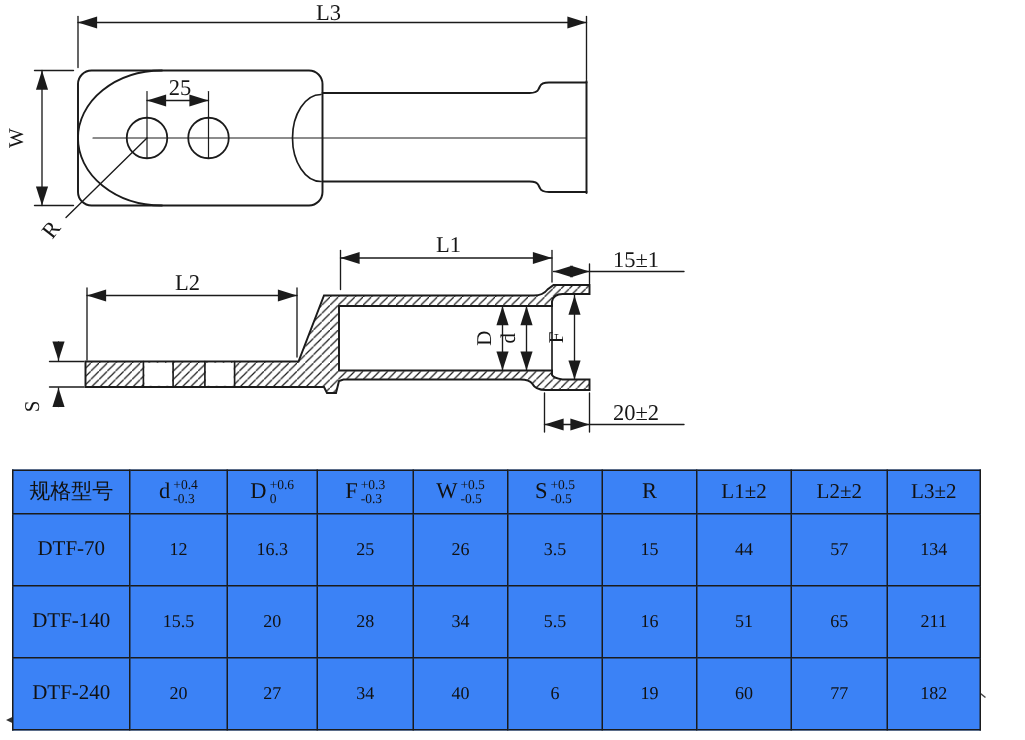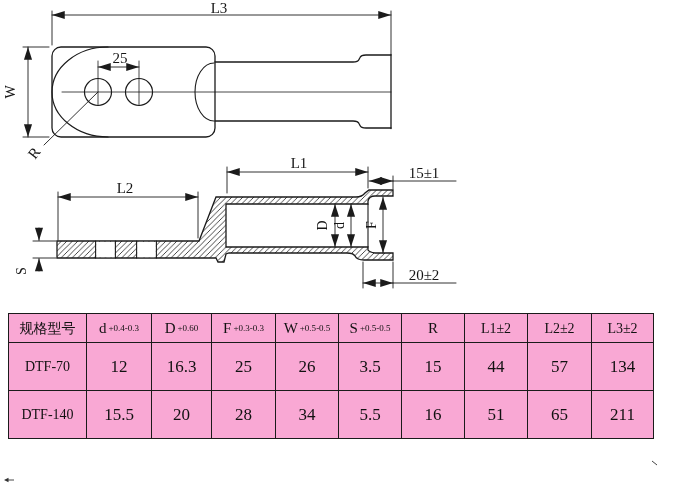--- a/index.html
+++ b/index.html
@@ -5,32 +5,32 @@
   html,body{margin:0;padding:0;background:#fff;}
   .sheet{position:relative;width:683px;height:493px;background:#ffffff;overflow:hidden;
          font-family:"Liberation Serif","DejaVu Serif",serif;}
   .sheet svg{position:absolute;left:0;top:0;}
   svg text{fill:#161616;font-family:"Liberation Serif","DejaVu Serif",serif;}
   .lab{font-size:15px;}
   .lab14{font-size:14px;}
 
   
   table.spec{position:absolute;left:8px;top:313px;border-collapse:collapse;table-layout:fixed;
-             color:#111;background:#f9a8d4;}
+             color:#111;background:#3b82f6;}
   table.spec th,table.spec td{border:1.4px solid #1b1b1b;text-align:center;vertical-align:middle;
              padding:0;font-weight:normal;overflow:hidden;}
   table.spec thead tr{height:29px;}
   table.spec tbody tr{height:48px;}
-  table.spec td{font-size:17px;}
+  table.spec td{font-size:12px;}
   table.spec td.model{font-size:14px;}
   .hd{font-size:15px;}
   .hd-cjk{font-size:14px;}
   .hd-dim{font-size:14px;}
   .hwrap{display:inline-flex;align-items:center;justify-content:center;}
-  .tol{display:inline-flex;justify-content:center;text-align:left;
+  .tol{display:inline-flex;flex-direction:column;justify-content:center;text-align:left;
        font-size:9px;line-height:9.5px;margin-left:2px;}
 </style>
 </head>
 <body>
 
 <div class="sheet">
 
 <svg width="683" height="493" viewBox="0 0 683 493">
   <defs>
     <marker id="arw" markerUnits="userSpaceOnUse" markerWidth="18" markerHeight="12" viewBox="-9 -4 10 8" refX="0" refY="0" orient="auto-start-reverse">
@@ -235,16 +235,28 @@
       <td>15.5</td>
       <td>20</td>
       <td>28</td>
       <td>34</td>
       <td>5.5</td>
       <td>16</td>
       <td>51</td>
       <td>65</td>
       <td>211</td>
     </tr>
+    <tr>
+      <td class="model">DTF-240</td>
+      <td>20</td>
+      <td>27</td>
+      <td>34</td>
+      <td>40</td>
+      <td>6</td>
+      <td>19</td>
+      <td>60</td>
+      <td>77</td>
+      <td>182</td>
+    </tr>
   </tbody>
 </table>
 
 </div>
 
 </body></html>

